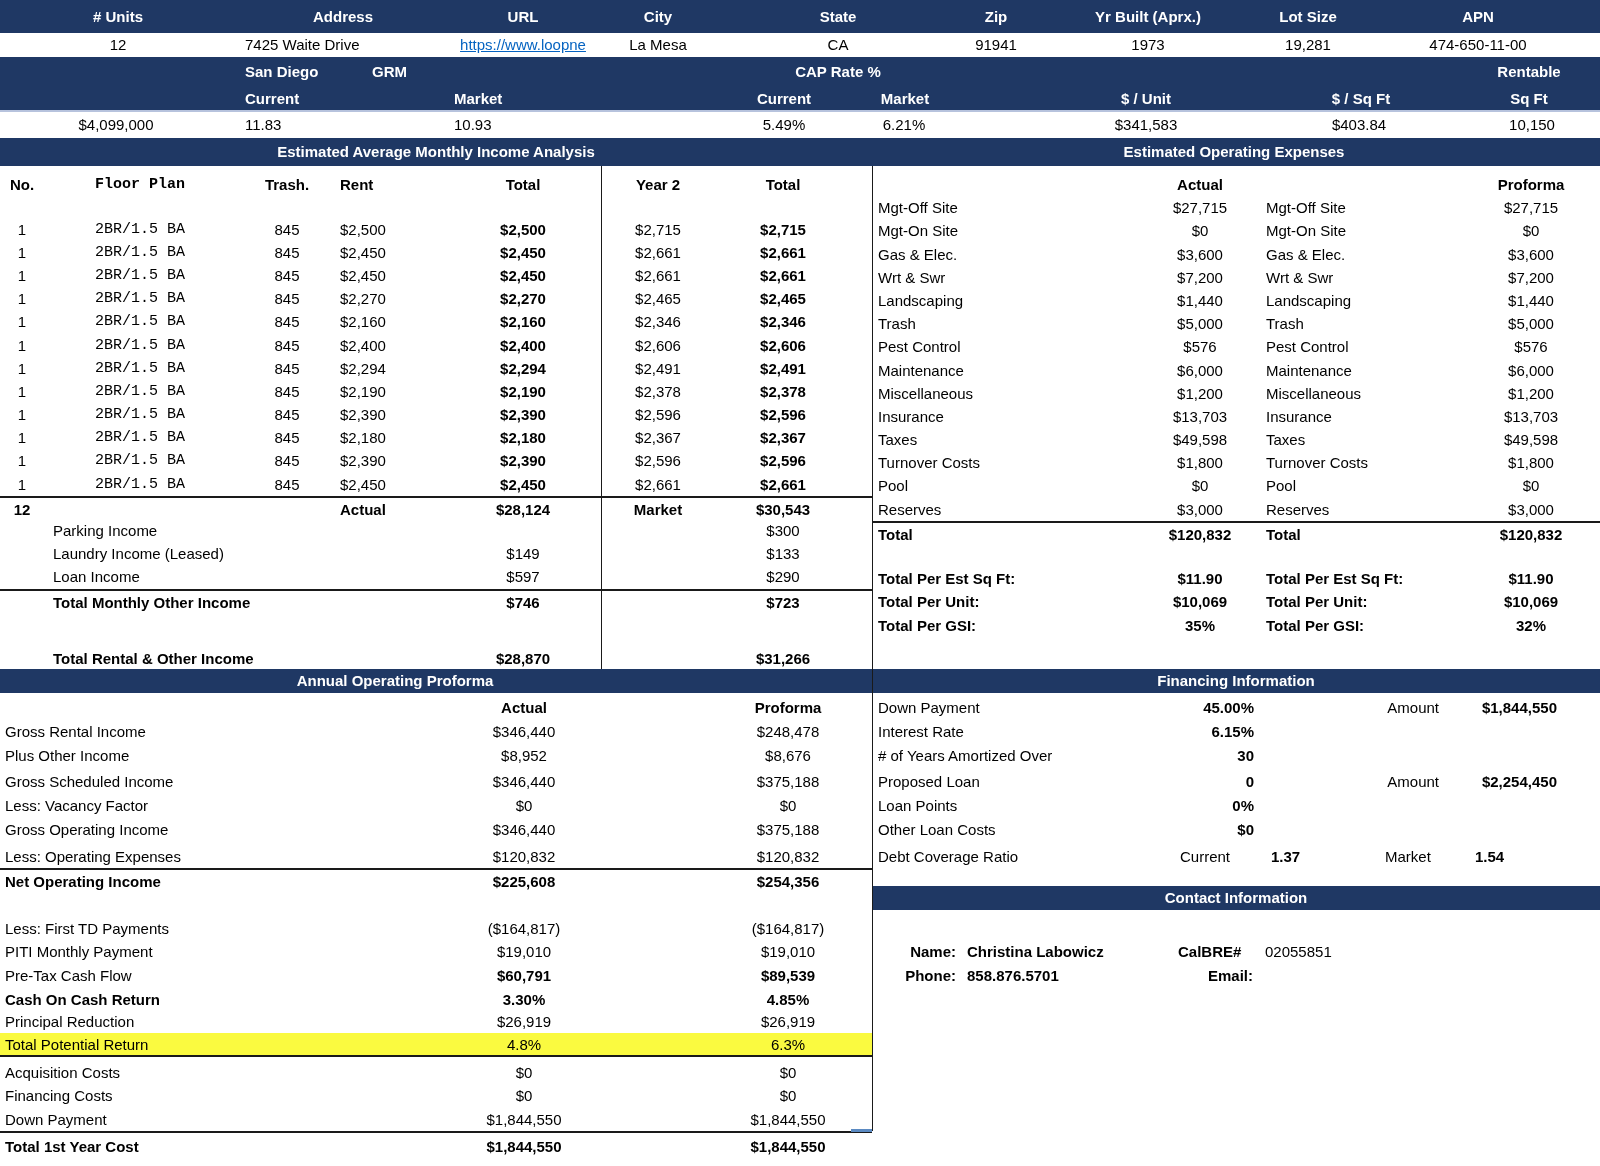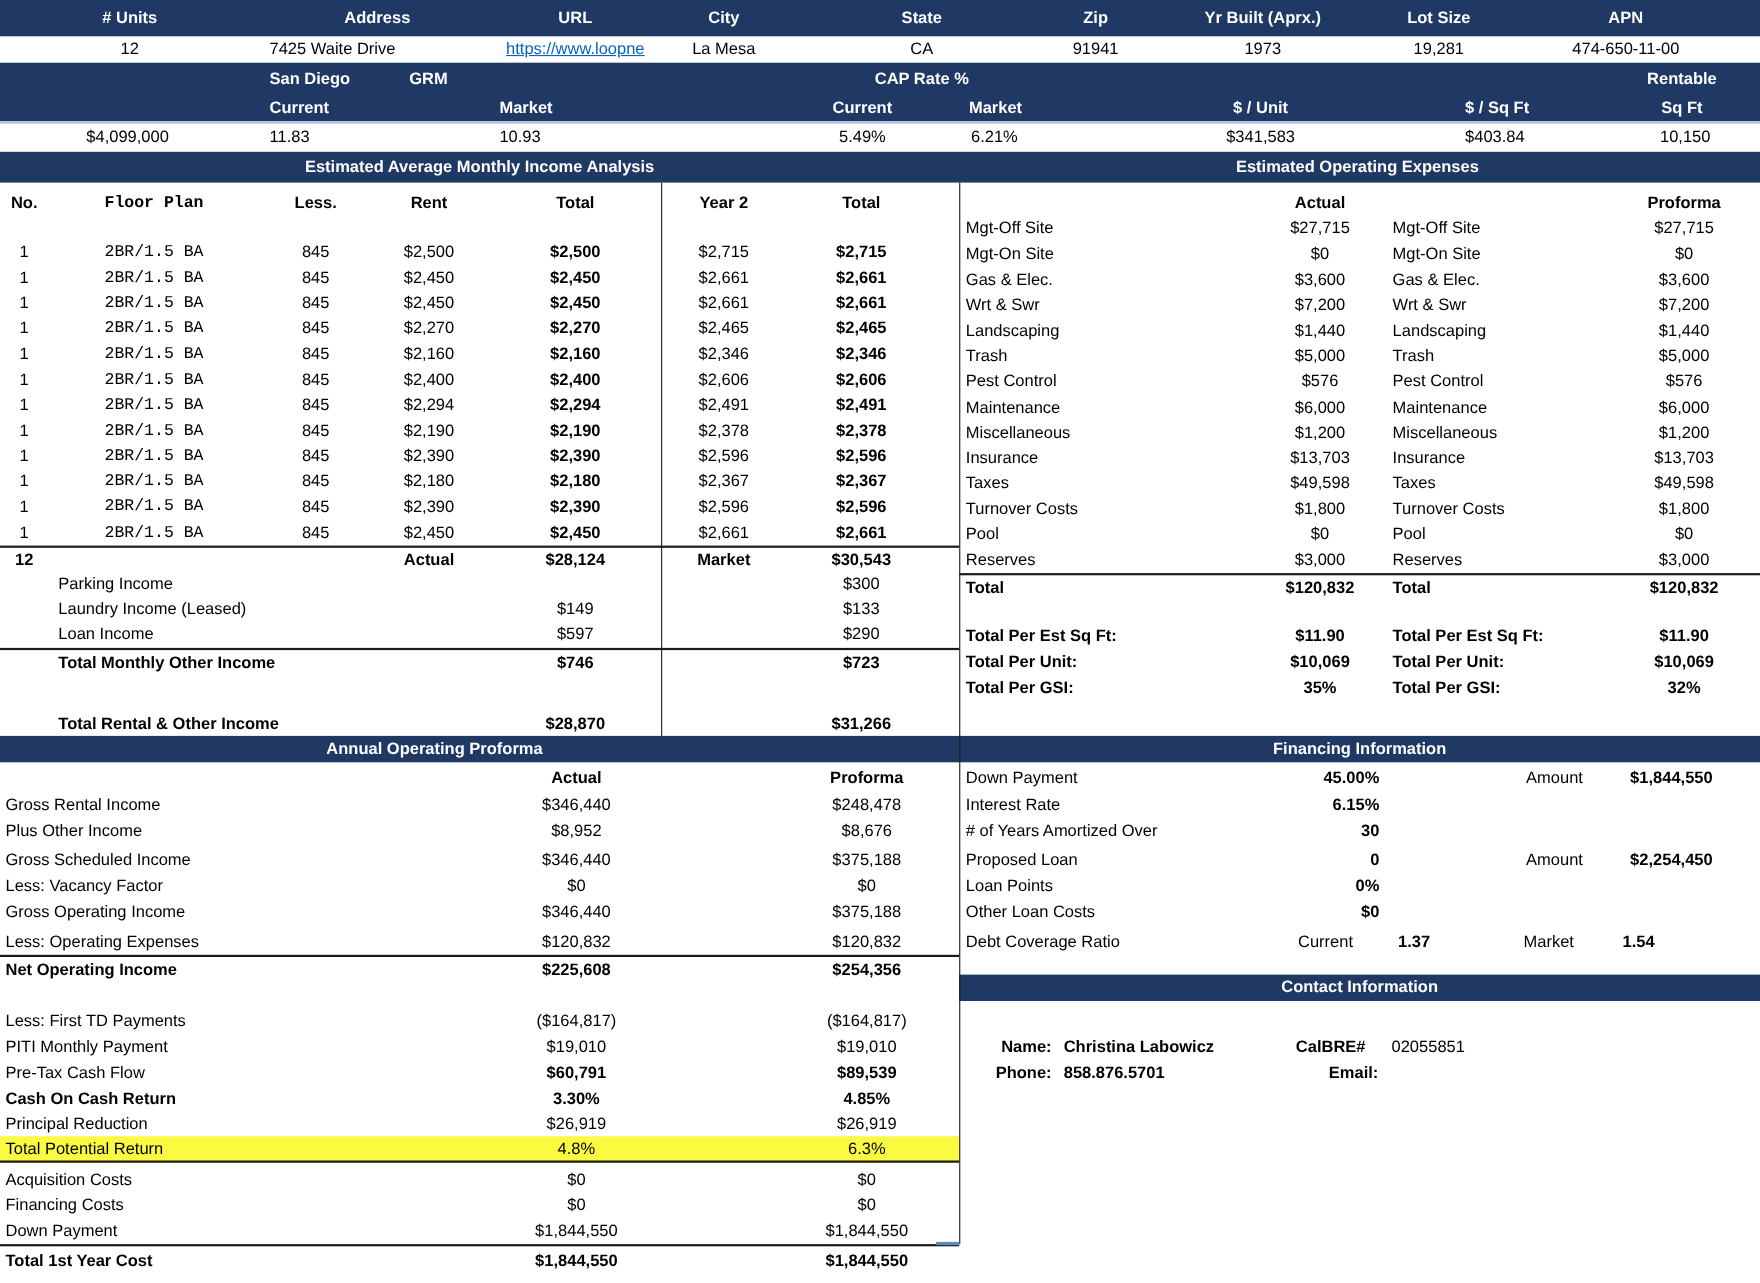--- a/index.html
+++ b/index.html
@@ -21,21 +21,21 @@
   .secbar{left:0;top:138px;width:1600px;height:28px;line-height:28px;}
   .secbar .cell{font-weight:bold;text-align:center;}
   .link{color:#0563C1;text-decoration:underline;cursor:pointer;}
   .maillink{color:#2323DC;cursor:pointer;}
   
   #income{left:0;top:166px;width:872px;height:506px;padding-top:7px;box-sizing:border-box;}
   #income .row{position:relative;height:23.2px;line-height:23.2px;box-sizing:border-box;}
   .c-no{left:0;width:44px;text-align:center;}
   .c-plan{left:78px;width:124px;text-align:center;font-family:Liberation Mono, monospace;}
   .c-sqft{left:237px;width:100px;text-align:center;}
-  .c-rent{left:340px;width:100px;text-align:center;}
+  .c-rent{left:340px;width:100px;text-align:left;}
   .c-tot{left:473px;width:100px;text-align:center;font-weight:bold;}
   .c-y2{left:608px;width:100px;text-align:center;}
   .c-y2t{left:733px;width:100px;text-align:center;font-weight:bold;}
   .c-lbl{left:5px;width:440px;margin-left:48px;}
   .topline{border-top:2px solid #1a1a1a;line-height:21px;}
   
   #expenses{left:872px;top:166px;width:728px;height:480px;padding-top:7px;box-sizing:border-box;}
   #expenses .row{position:relative;height:23.2px;line-height:23.2px;box-sizing:border-box;}
   .e-label{left:6px;width:250px;}
   .e-val{left:263px;width:130px;text-align:center;}
@@ -126,21 +126,21 @@
 
   <div class="abs navy secbar">
     <span class="cell" style="left:884px;width:700px">Estimated Operating Expenses</span>
     <span class="cell" style="left:36px;width:800px">Estimated Average Monthly Income Analysis</span>
   </div>
 
   <div id="income" class="abs">
     <div class="row b">
       <span class="cell c-no">No.</span>
       <span class="cell c-plan">Floor Plan</span>
-      <span class="cell c-sqft">Less.</span>
+      <span class="cell c-sqft">Trash.</span>
       <span class="cell c-rent">Rent</span>
       <span class="cell c-tot">Total</span>
       <span class="cell c-y2" style="font-weight:bold">Year 2</span>
       <span class="cell c-y2t">Total</span>
     </div>
     <div style="height:21.4px"></div>
     <div>
 
         <div class="row">
           <span class="cell c-no">1</span>

